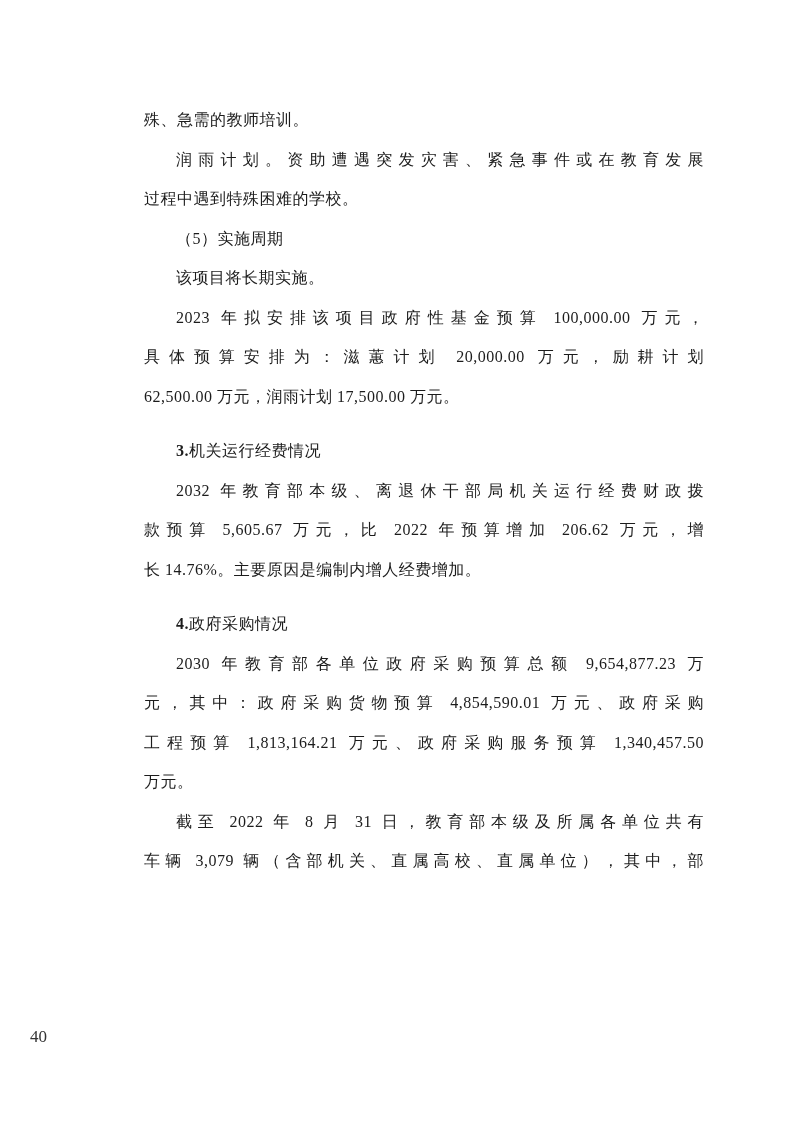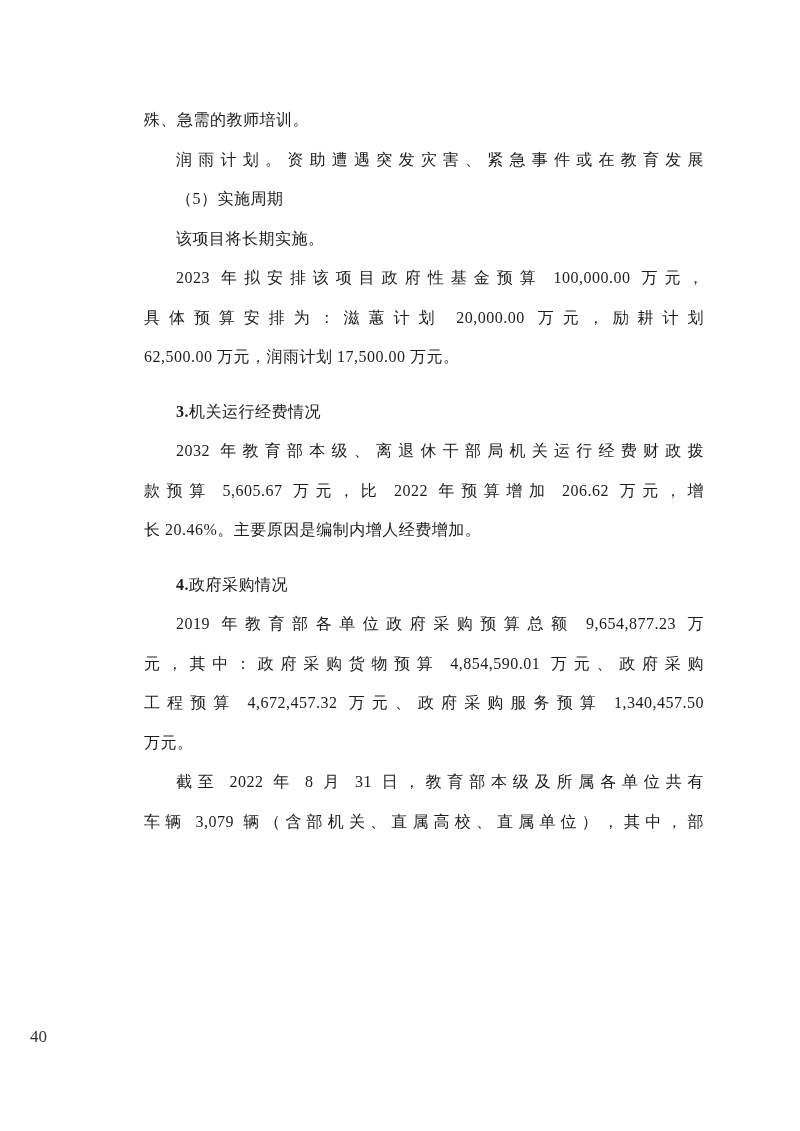--- a/index.html
+++ b/index.html
@@ -58,41 +58,42 @@
 </style>
 </head>
 <body>
 
 <div class="page">
   <div class="text-block">
 
     <div class="line">殊、急需的教师培训。</div>
 
     <div class="line indent jfull">润雨计划。资助遭遇突发灾害、紧急事件或在教育发展</div>
+    <div class="line">过程中遇到特殊困难的学校。</div>
 
     <div class="line indent">（5）实施周期</div>
     <div class="line indent">该项目将长期实施。</div>
 
     <div class="line indent jfull">2023 年拟安排该项目政府性基金预算 100,000.00 万元，</div>
     <div class="line jfull">具体预算安排为：滋蕙计划 20,000.00 万元，励耕计划</div>
     <div class="line">62,500.00 万元，润雨计划 17,500.00 万元。</div>
 
     <div class="line indent heading">
       <span class="num">3.</span><span>机关运行经费情况</span>
     </div>
     <div class="line indent jfull">2032 年教育部本级、离退休干部局机关运行经费财政拨</div>
     <div class="line jfull">款预算 5,605.67 万元，比 2022 年预算增加 206.62 万元，增</div>
-    <div class="line">长 20.46%。主要原因是编制内增人经费增加。</div>
+    <div class="line">长 14.76%。主要原因是编制内增人经费增加。</div>
 
     <div class="line indent heading">
       <span class="num">4.</span><span>政府采购情况</span>
     </div>
-    <div class="line indent jfull">2019 年教育部各单位政府采购预算总额 9,654,877.23 万</div>
+    <div class="line indent jfull">2030 年教育部各单位政府采购预算总额 9,654,877.23 万</div>
     <div class="line jfull">元，其中：政府采购货物预算 4,854,590.01 万元、政府采购</div>
-    <div class="line jfull">工程预算 4,672,457.32 万元、政府采购服务预算 1,340,457.50</div>
+    <div class="line jfull">工程预算 1,813,164.21 万元、政府采购服务预算 1,340,457.50</div>
     <div class="line">万元。</div>
 
     <div class="line indent jfull">截至 2022 年 8 月 31 日，教育部本级及所属各单位共有</div>
     <div class="line jfull">车辆 3,079 辆（含部机关、直属高校、直属单位），其中，部</div>
 
   </div>
 
   <div class="page-number">40</div>
 </div>
 

